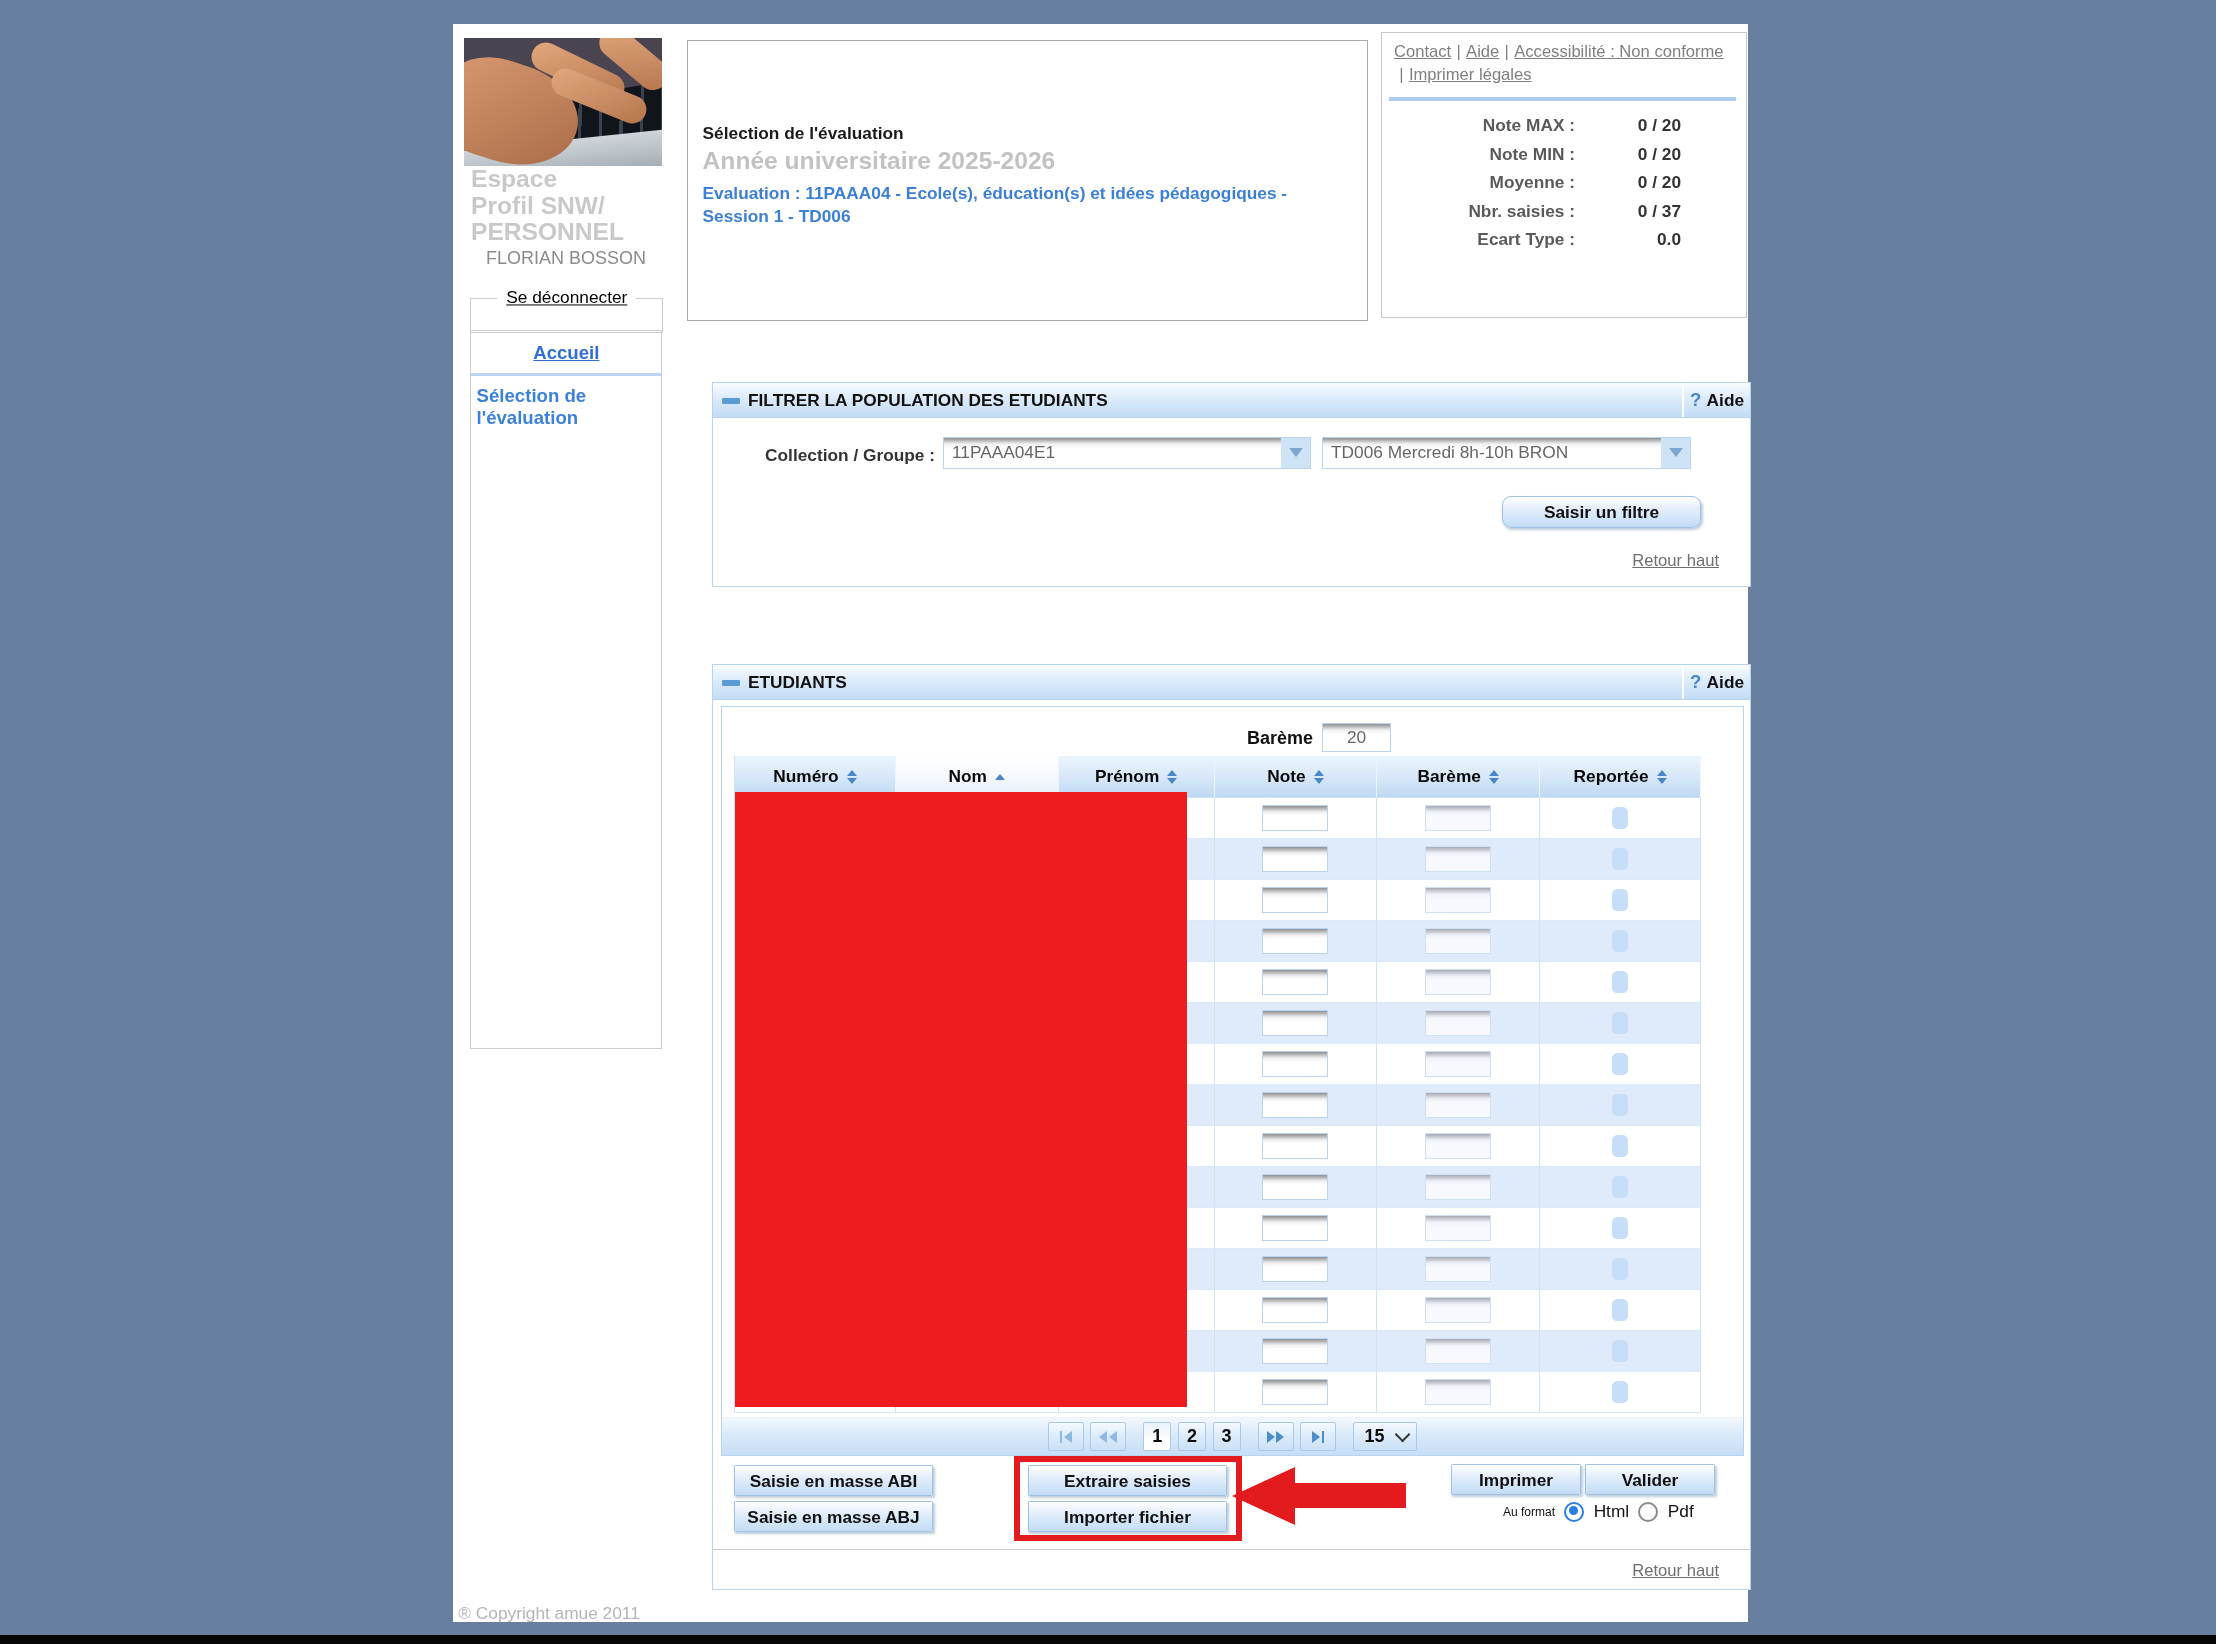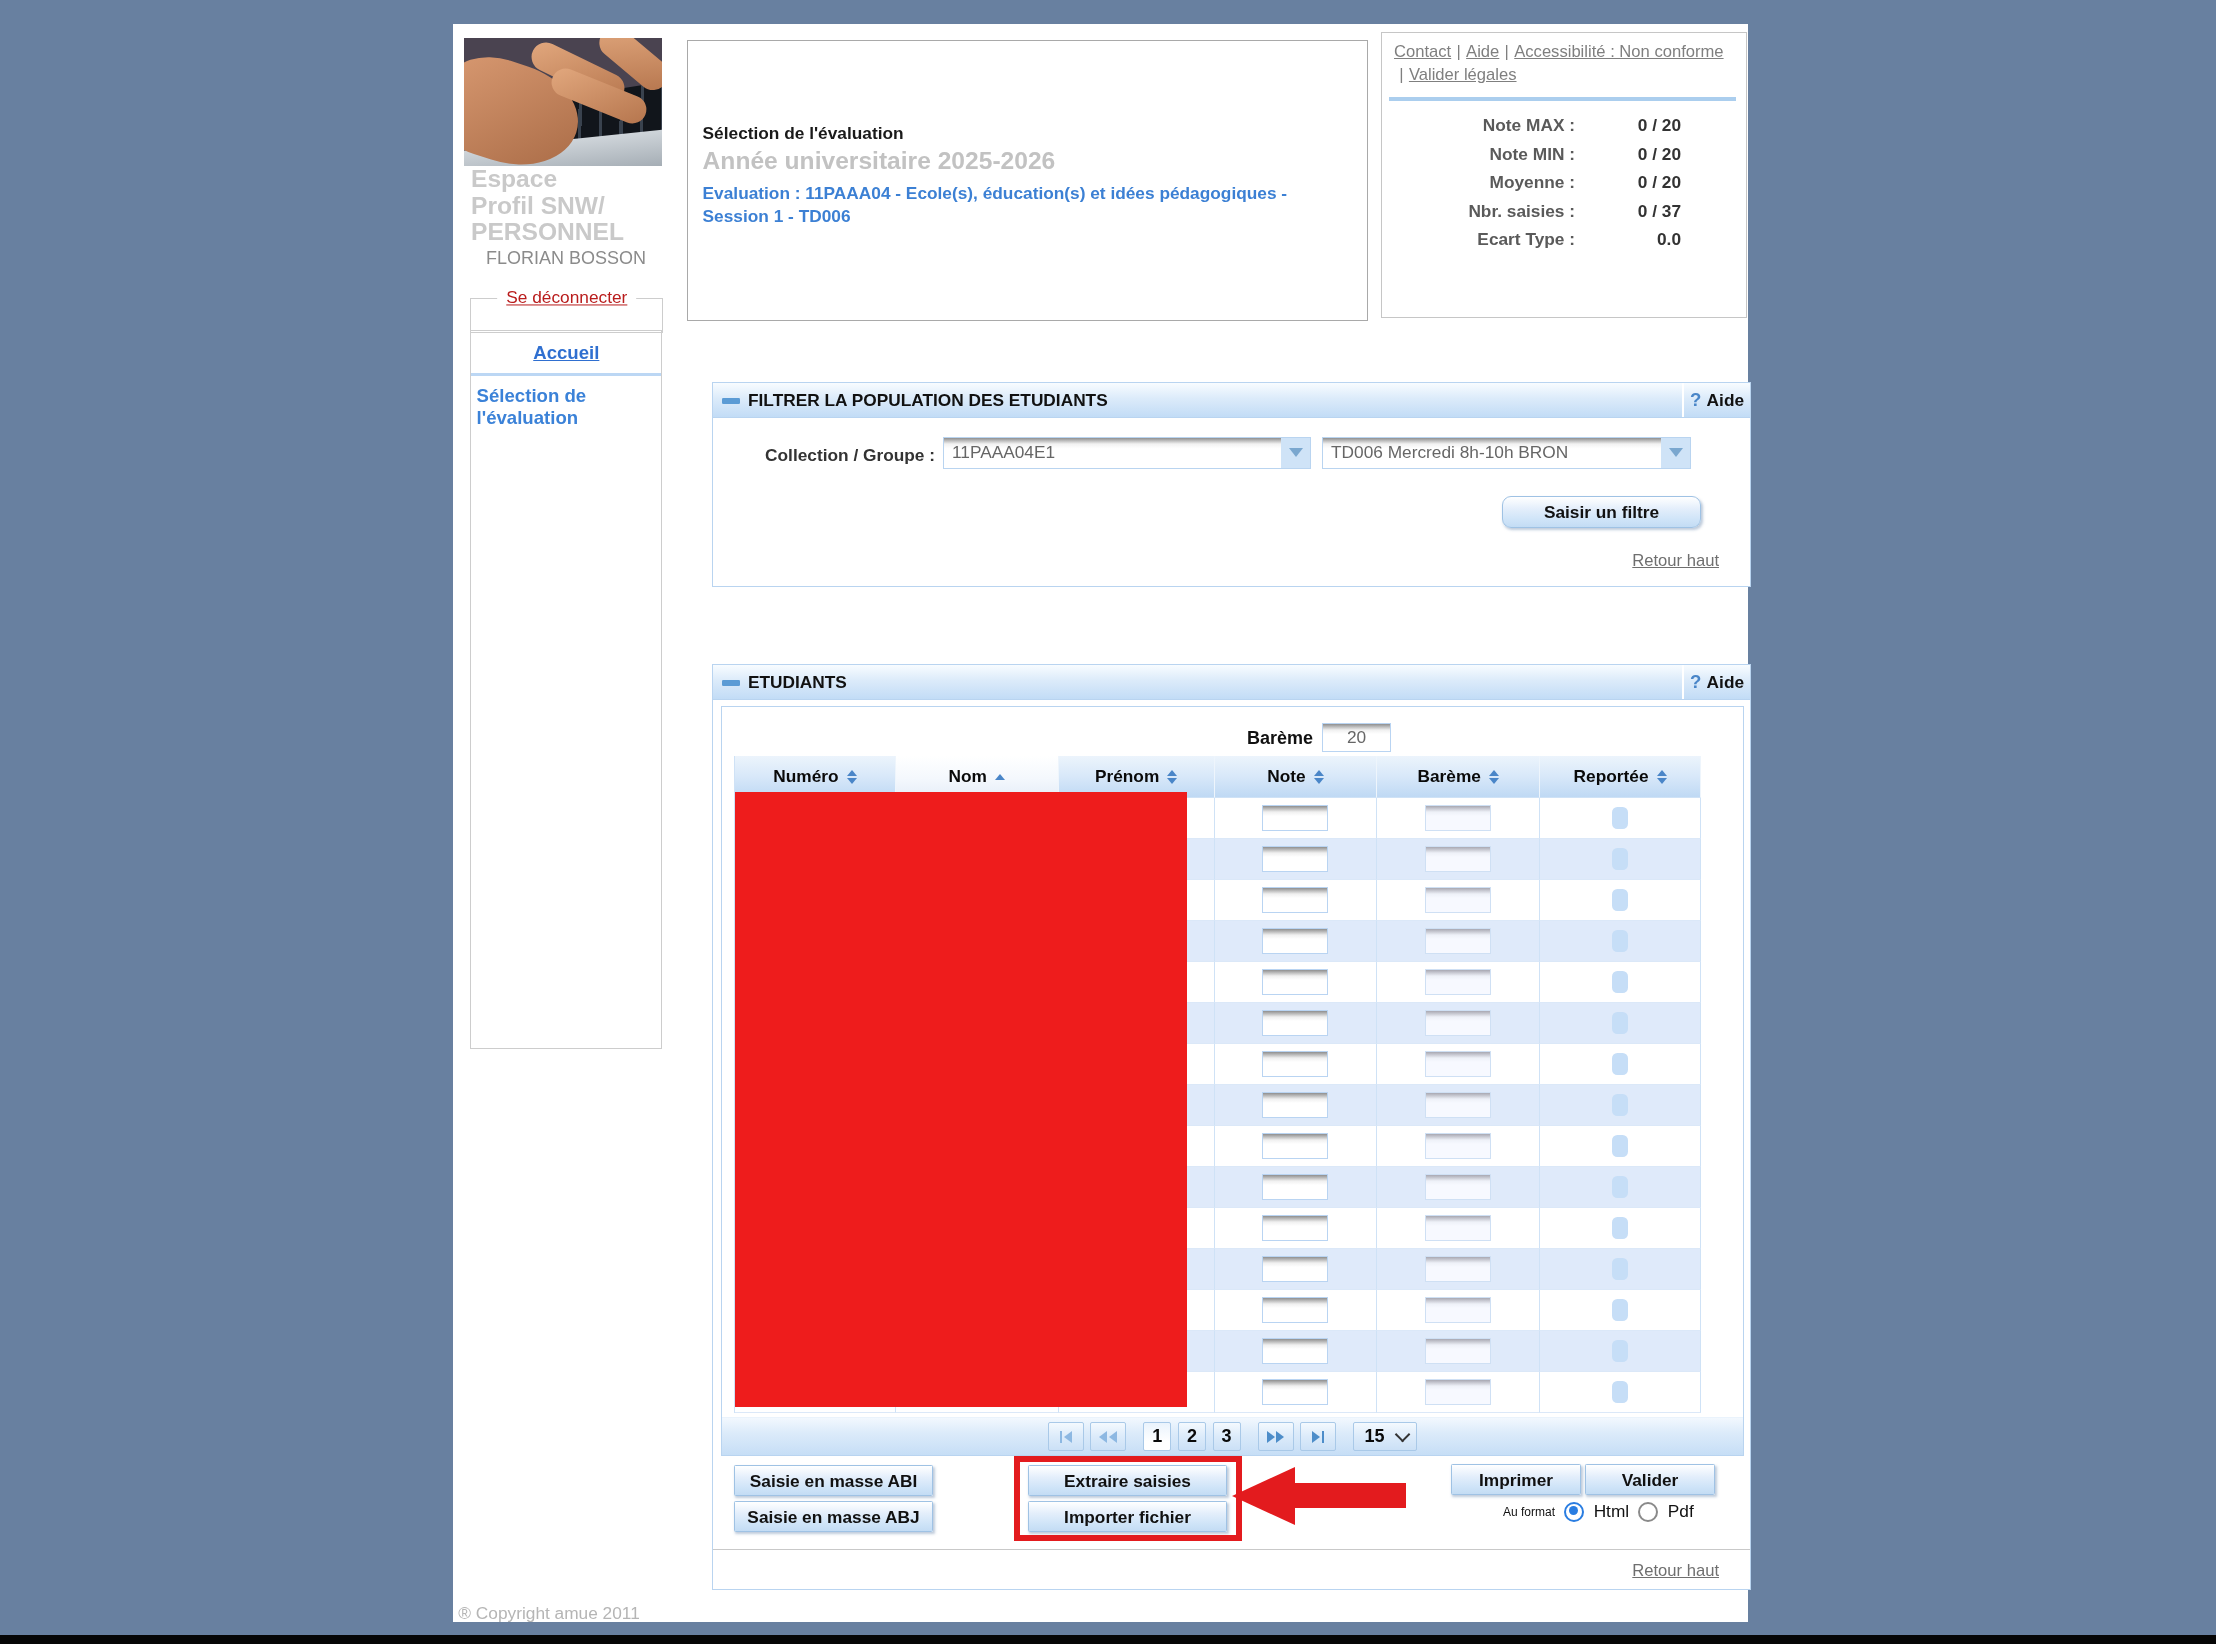--- a/index.html
+++ b/index.html
@@ -15,21 +15,21 @@
     transform:rotate(-9deg);}
   .photo .base{position:absolute;left:-13.3px;top:100px;width:266px;height:46px;background:linear-gradient(180deg,#cfd5da,#9aa3ab);transform:rotate(-6deg);}
   .photo .palm{position:absolute;left:-24px;top:25px;width:139px;height:100px;background:linear-gradient(135deg,#d99a72,#a96b46);border-radius:45% 55% 60% 40%;transform:rotate(18deg);}
   .photo .f1,.photo .f2,.photo .f3{position:absolute;background:linear-gradient(135deg,#e2a87e,#b5754d);border-radius:14.6px;}
   .photo .f1{left:64px;top:20px;width:100px;height:29px;transform:rotate(26deg);}
   .photo .f2{left:85px;top:44px;width:100px;height:28px;transform:rotate(22deg);}
   .photo .f3{left:130px;top:5.3px;width:80px;height:31px;transform:rotate(40deg);}
   .espace{position:absolute;left:18px;top:142px;font-size:24.6px;font-weight:bold;color:#c9c9c9;line-height:26.6px;}
   .user{position:absolute;left:33px;top:224px;font-size:18px;color:#8b8b8b;}
   .logoutbox{position:absolute;left:17.3px;top:274px;width:191px;height:33px;border:1.3px solid #cdcdcd;}
-  .logout{position:absolute;left:50%;top:0;transform:translate(-50%,-55%);background:#fff;padding:0 9.3px;font-size:17.3px;color:#b91c1c;text-decoration:underline;white-space:nowrap;cursor:pointer;}
+  .logout{position:absolute;left:50%;top:0;transform:translate(-50%,-55%);background:#fff;padding:0 9.3px;font-size:17.3px;color:#000000;text-decoration:underline;white-space:nowrap;cursor:pointer;}
   .menubox{position:absolute;left:17.3px;top:306px;width:190px;height:717px;border:1.3px solid #cdcdcd;}
   .menu-accueil{display:block;margin-top:10.6px;text-align:center;font-size:18.6px;font-weight:bold;color:#2f6fd0;text-decoration:underline;cursor:pointer;}
   .menu-div{height:3.3px;background:#bcd7f4;margin-top:9.3px;}
   .menu-item{margin:9.3px 4px 0 5.3px;font-size:18.6px;font-weight:bold;color:#3b82d8;}
 
   
   .hbox{position:absolute;left:234px;top:16px;width:679px;height:279px;border:0.7px solid #a9a9a9;}
   .titlebox{position:absolute;left:8px;top:8px;width:657px;height:57px;background:#ddecf8;border:1.3px solid #b5c9da;
     text-align:center;line-height:57px;font-size:25px;font-weight:bold;color:#27598e;}
   .selhead{position:absolute;left:14.6px;top:82px;font-size:17.3px;font-weight:bold;color:#1a1a1a;}
@@ -159,21 +159,21 @@
 
     <div class="hbox">
       <div class="selhead">Sélection de l'évaluation</div>
       <div class="annee">Année universitaire 2025-2026</div>
       <div class="eval">Evaluation : 11PAAA04 - Ecole(s), éducation(s) et idées pédagogiques - Session 1 - TD006</div>
     </div>
 
     <div class="stats">
       <div class="toplinks">
         <a>Contact</a><span class="sep">|</span><a>Aide</a><span class="sep">|</span><a>Accessibilité : Non conforme</a><br>
-        <span class="sep">|</span><a>Valider légales</a>
+        <span class="sep">|</span><a>Imprimer légales</a>
       </div>
       <div class="rule"></div>
       <div class="statrows">
         <div class="statrow">
             <span class="lbl">Note MAX :</span>
             <span class="val">0 / 20</span>
           </div>
         <div class="statrow">
             <span class="lbl">Note MIN :</span>
             <span class="val">0 / 20</span>

